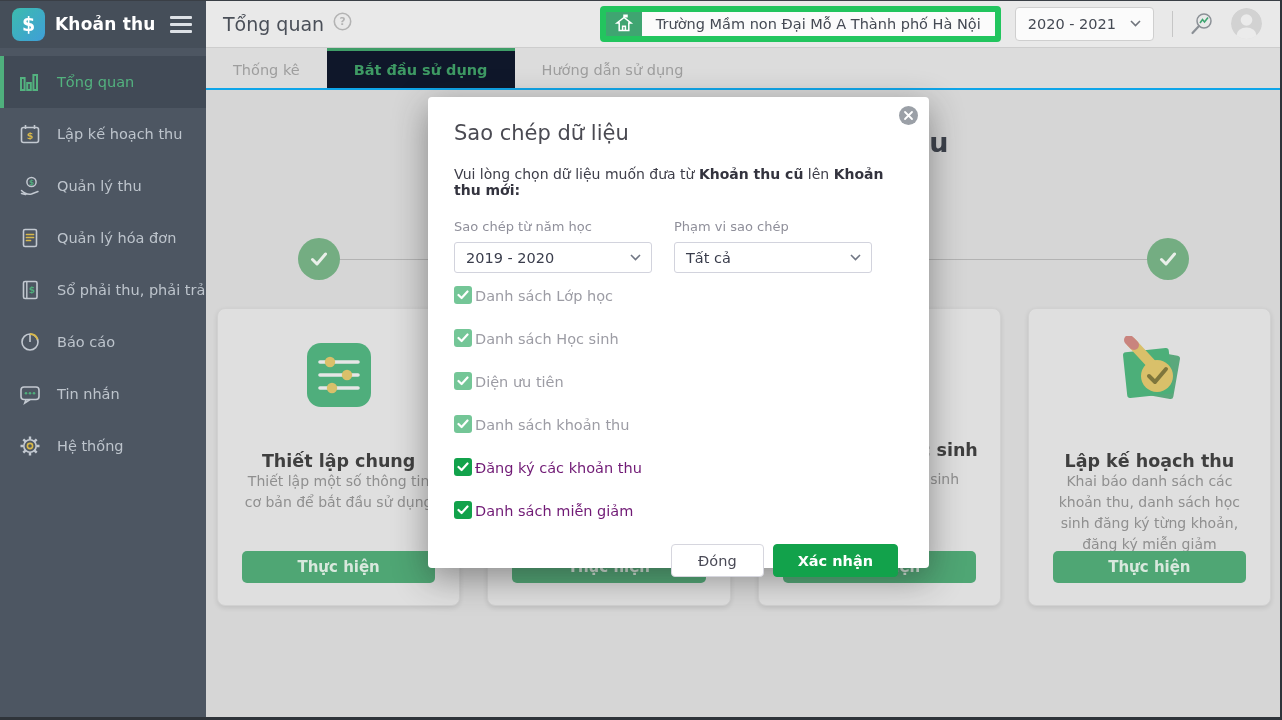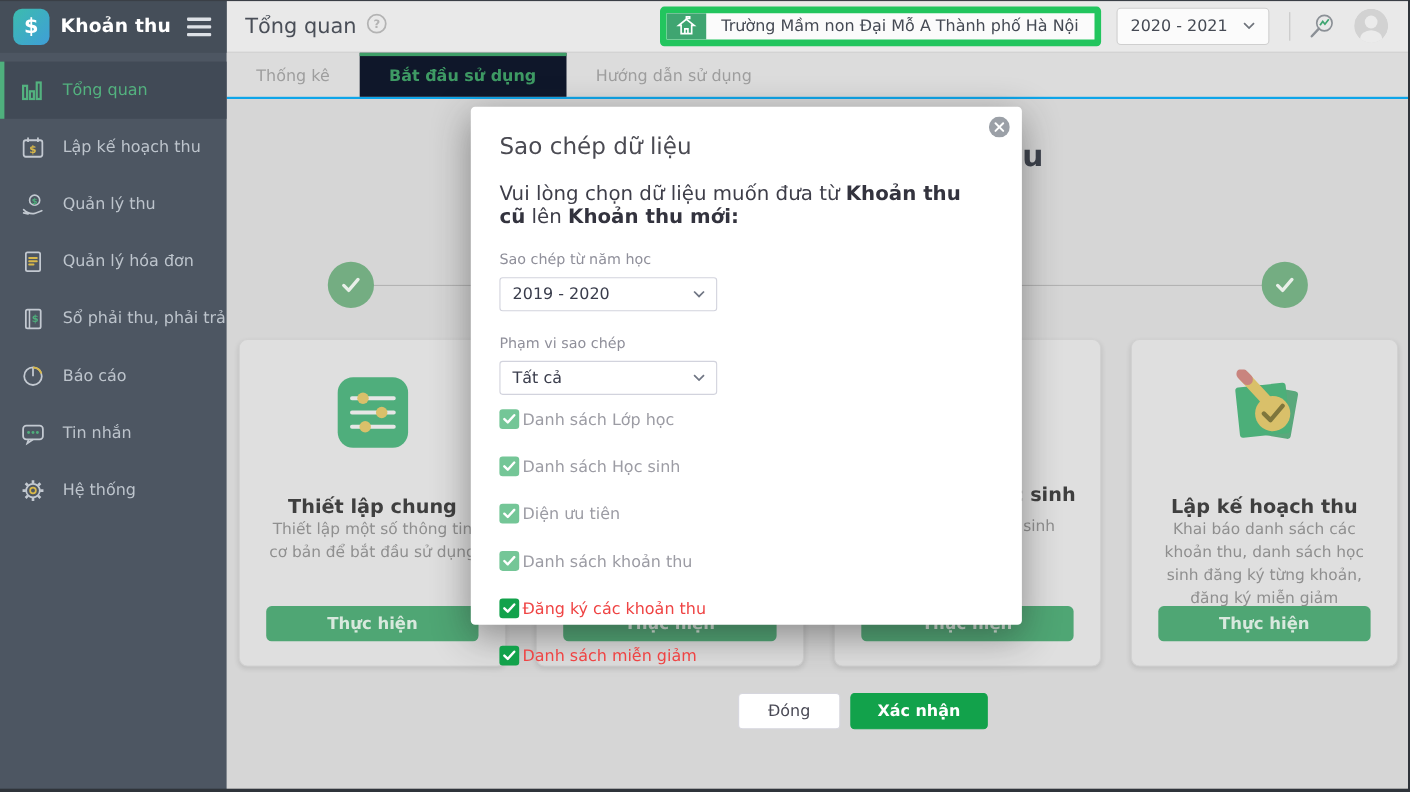--- a/index.html
+++ b/index.html
@@ -73,33 +73,33 @@
                   align-items:center; justify-content:center; }
   .frag { position:absolute; z-index:2; white-space:nowrap; }
   .frag-card-title { left:702px; top:349px; font-size:17.5px; font-weight:bold; color:#3f3f3f; }
   .frag-card-desc { left:712px; top:380px; font-size:14px; color:#8f8f8f; }
 
   
   .modal { position:absolute; left:428px; top:97px; width:501px; height:471px; background:#ffffff;
            border-radius:4px; box-shadow:0 10px 34px rgba(35,35,35,.45); z-index:20; padding:24px 26px 0; }
   .modal-close { position:absolute; top:9px; right:11px; cursor:pointer; line-height:0; }
   .modal-title { font-size:21px; color:#4a4a52; margin-bottom:21px; }
-  .modal-intro { font-size:18px; color:#3e3e49; margin-bottom:21px; }
+  .modal-intro { font-size:14px; color:#3e3e49; margin-bottom:21px; }
   .modal-intro b { color:#33333e; }
-  .field-row { display:flex; gap:22px; margin-bottom:13px;flex-direction:column; }
+  .field-row { display:flex; gap:22px; margin-bottom:13px; }
   .field { width:198px; }
   .field-label { font-size:13px; color:#8f8f9a; margin-bottom:8px; }
   .select { height:31px; border:1px solid #d2d3dd; border-radius:3px; background:#fff; display:flex;
             align-items:center; justify-content:space-between; padding:0 10px 0 11px; font-size:14.5px;
             color:#3a3d4c; cursor:pointer; }
   .cb-row { display:flex; align-items:flex-end; gap:3px; margin-bottom:25px; cursor:pointer; }
   .cb { width:18px; height:18px; border-radius:3px; display:flex; align-items:center; justify-content:center; flex:none; }
   .cb.on { background:#12a24b; }
   .cb.muted { background:#74c697; }
-  .cb-label { font-size:14.5px; color:#ef4444; }
+  .cb-label { font-size:14.5px; color:#701a75; }
   .cb-row.muted .cb-label { color:#9c9ca4; }
   .modal-footer { display:flex; justify-content:flex-end; gap:9px; padding-right:5px; margin-top:3px; }
   .btn { height:33px; border-radius:4px; font-size:14.5px; font-family:inherit; cursor:pointer; padding:0 26px; }
   .btn-secondary { background:#fff; border:1px solid #d6d6de; color:#4a4a56; }
   .btn-primary { background:#12a24b; border:1px solid #12a24b; color:#ffffff; font-weight:bold; padding:0 24px; }
 </style>
 </head>
 <body>
 
 <div class="app">

